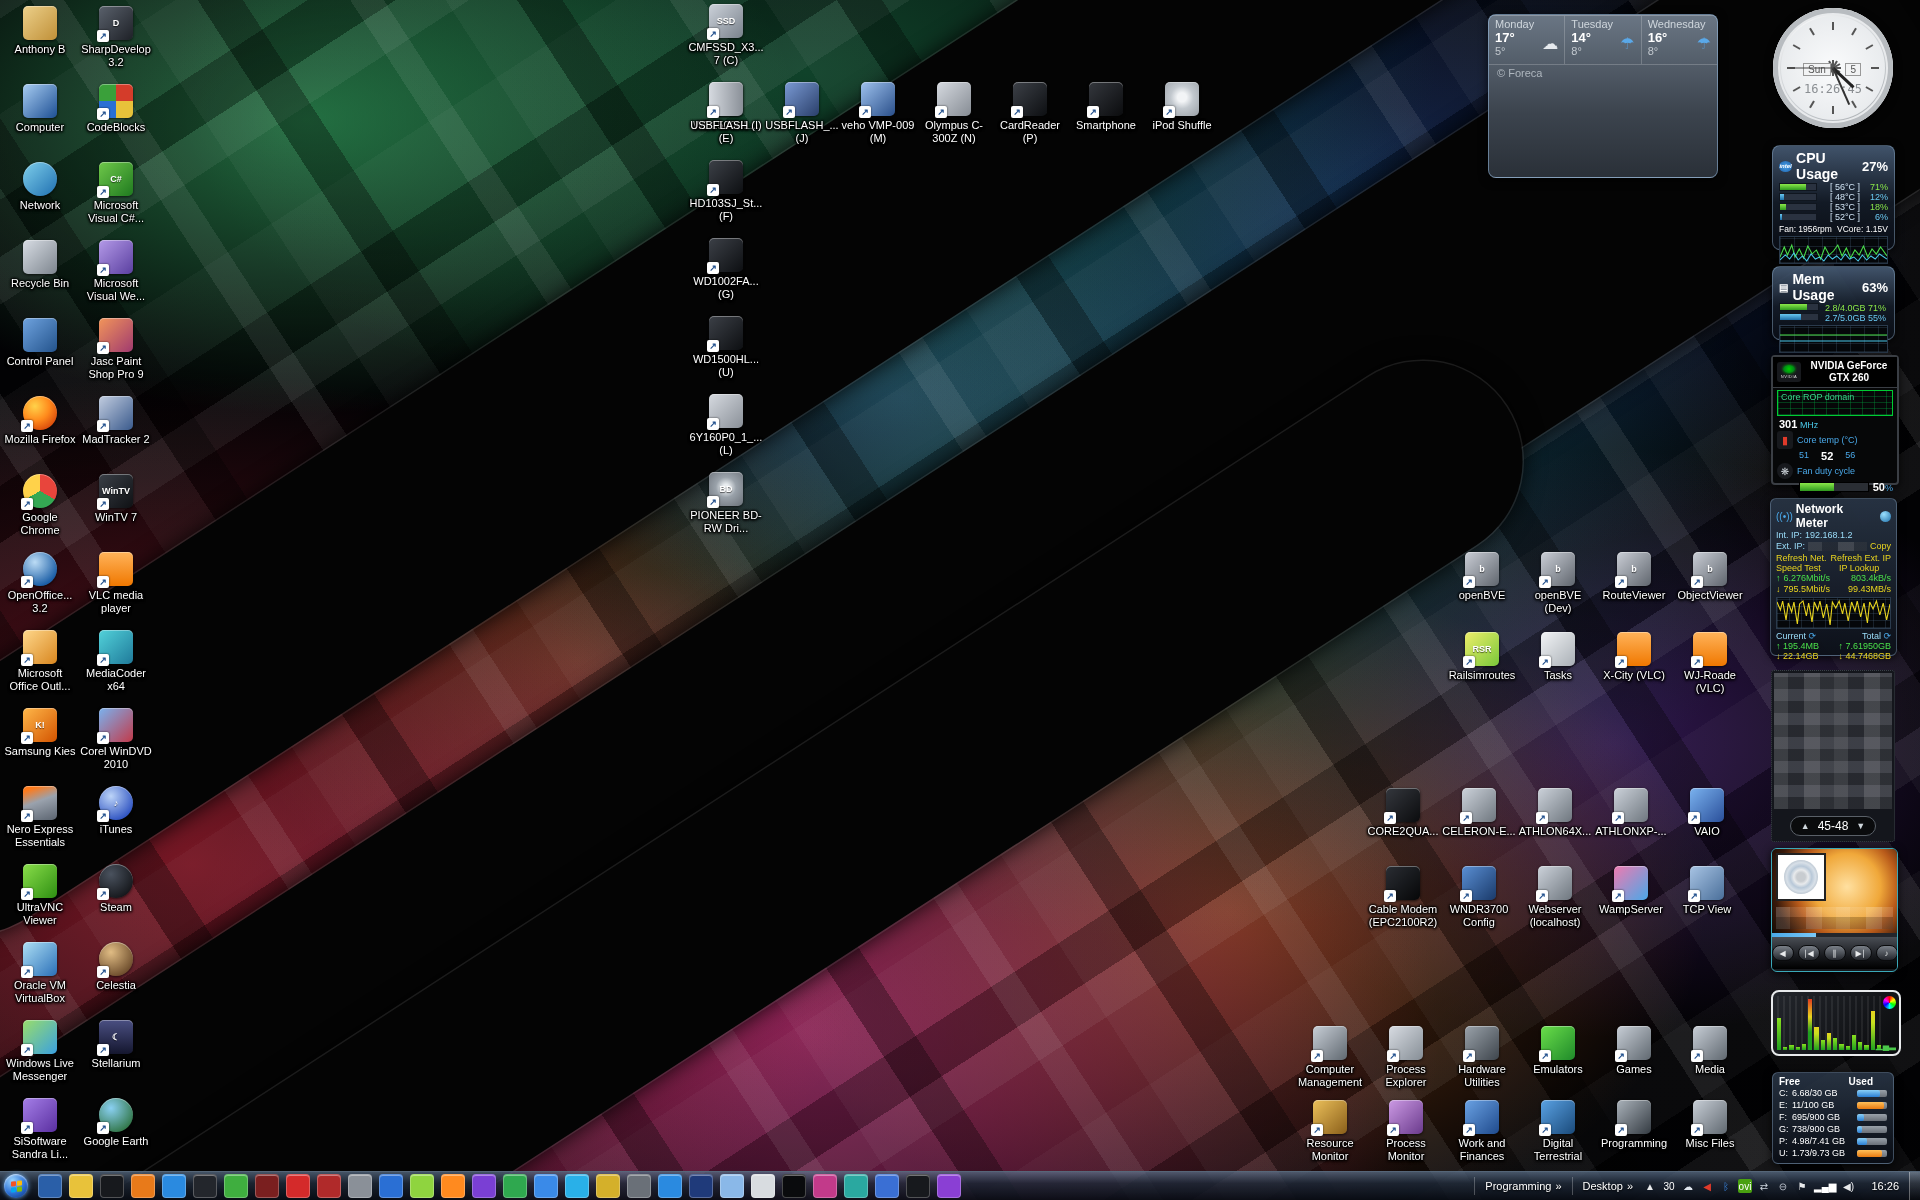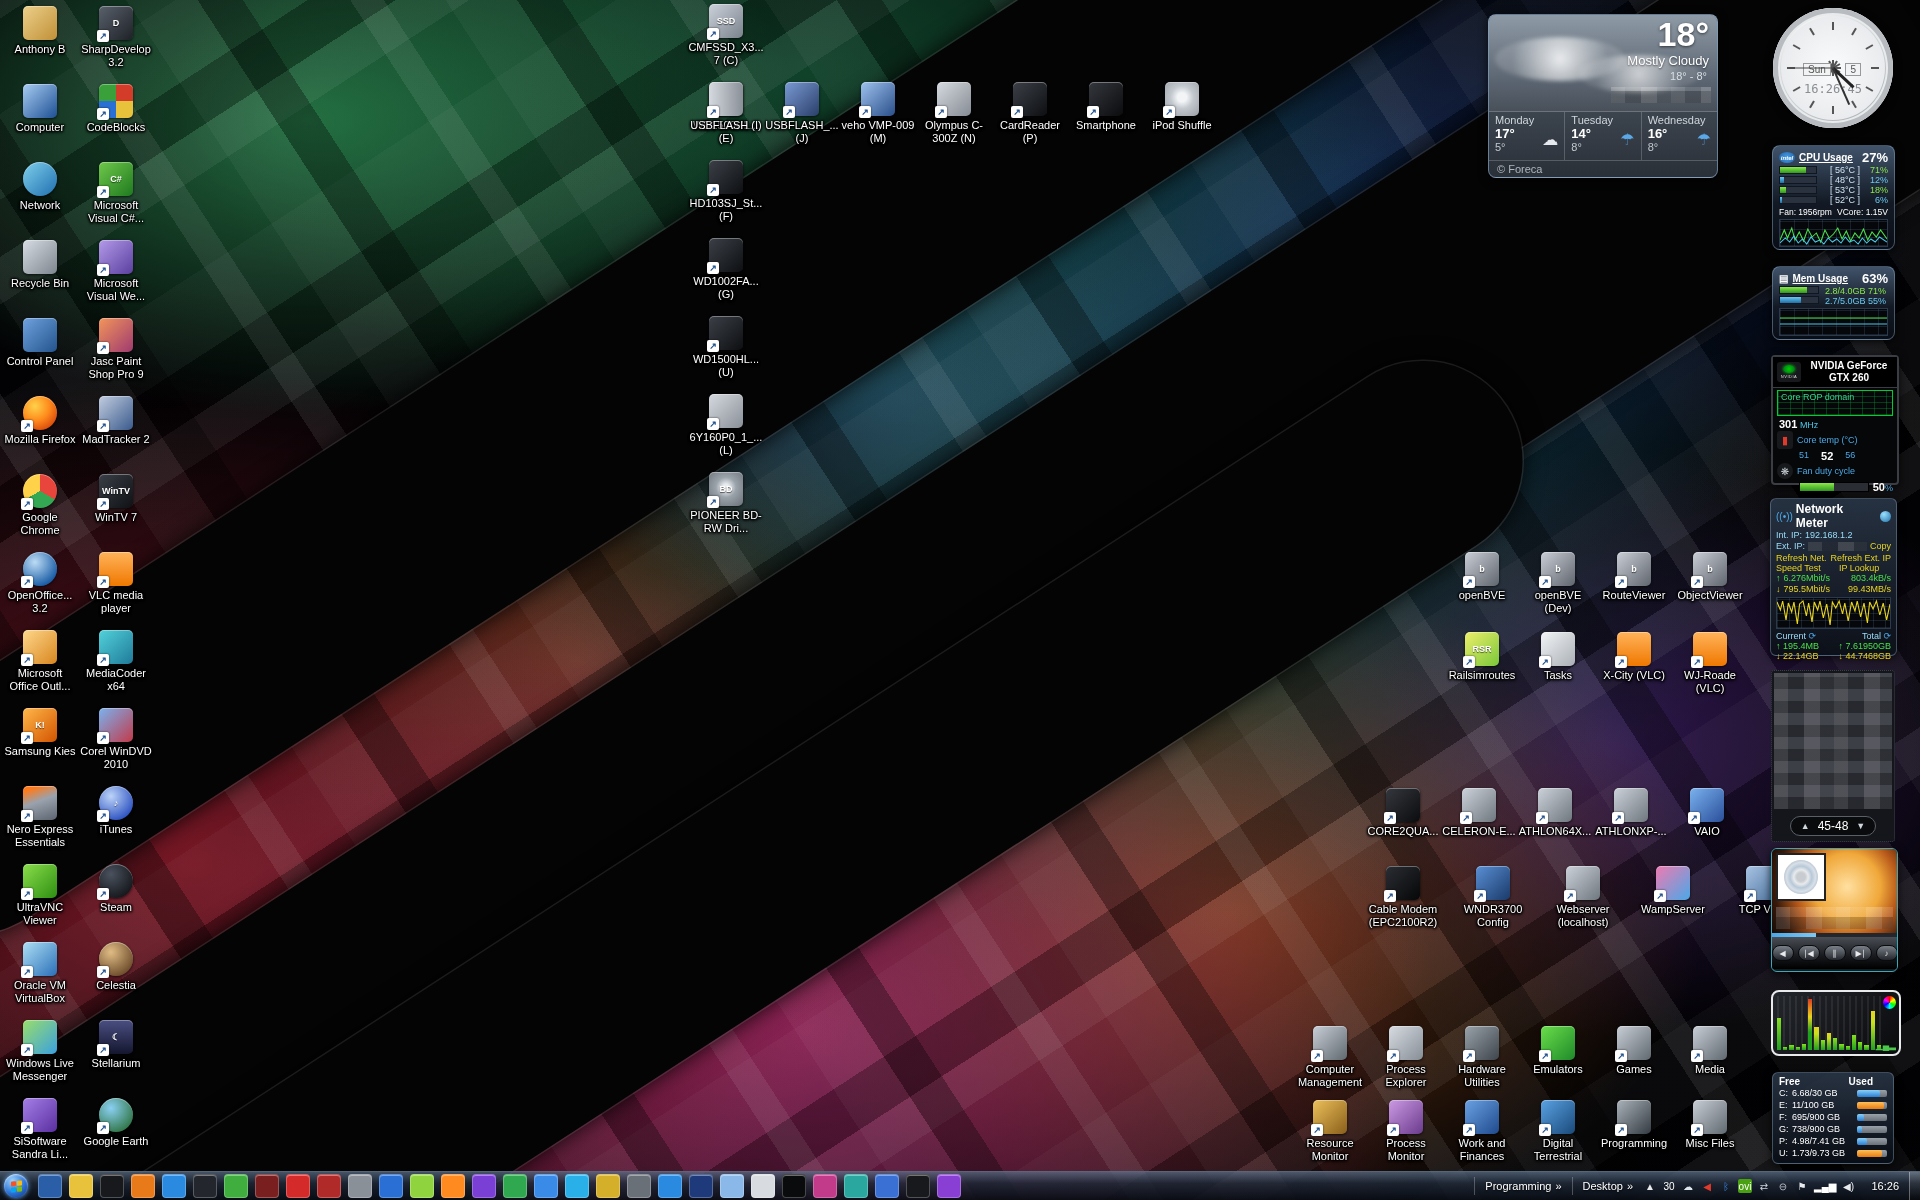--- a/index.html
+++ b/index.html
@@ -157,21 +157,21 @@
   .mh{position:absolute;left:-1px;bottom:0;width:2px;height:40px;background:#333;transform-origin:50% 100%;transform:rotate(156deg);}
   .sh{position:absolute;left:-0.5px;bottom:0;width:1px;height:44px;background:#444;transform-origin:50% 100%;transform:rotate(270deg);}
   
   .panel{background:linear-gradient(180deg,rgba(70,90,115,.92),rgba(20,28,40,.92) 55%,rgba(10,14,22,.94));
      border:1px solid rgba(140,170,200,.45);border-radius:8px;box-shadow:0 2px 8px rgba(0,0,0,.8);
      color:#fff;}
   .cpu{left:1772px;top:145px;width:123px;height:105px;padding:4px 6px;font-size:9px;}
   .p-head{display:flex;align-items:center;gap:4px;font-weight:bold;}
   .intel-logo{width:16px;height:11px;border-radius:50%;background:radial-gradient(circle,#4aa0e8,#1a5fa8);
      color:#fff;font-size:6px;display:flex;align-items:center;justify-content:center;font-style:italic;}
-  .p-title{font-size:10px;text-decoration:underline;}
+  .p-title{font-size:14px;}
   .p-total{margin-left:auto;font-size:13px;}
   .corerow{display:flex;align-items:center;gap:3px;height:10px;}
   .cbar{width:36px;height:6px;background:#2a3240;border:1px solid #10161f;position:relative;}
   .cbar i{display:block;height:100%;}
   .cbar .v-green,.cfill.v-green{background:linear-gradient(180deg,#8ae84a,#2f9a1f);}
   .cbar .v-blue,.cfill.v-blue{background:linear-gradient(180deg,#6ac8f0,#1f6fa8);}
   .ctemp{color:#cfe2f2;width:40px;text-align:right;white-space:nowrap;}
   .cpct{margin-left:auto;}
   .cpct.v-green{color:#8ae84a;}
   .cpct.v-blue{color:#6ac8f0;}
@@ -774,21 +774,21 @@
     </div>
 
     <div class="dcell">
       <div class="dicon v-monitor-blue">
         <span class="glyph"></span>
         <span class="sarrow"></span>
       </div>
       <div class="dlabel">VAIO</div>
     </div>
   </div>
-<div class="irow" style="left:1365px;top:866px;gap:14px;">
+<div class="irow" style="left:1365px;top:866px;">
 
     <div class="dcell">
       <div class="dicon v-modem">
         <span class="glyph"></span>
         <span class="sarrow"></span>
       </div>
       <div class="dlabel">Cable Modem (EPC2100R2)</div>
     </div>
 
     <div class="dcell">
@@ -918,26 +918,20 @@
     <div class="dcell">
       <div class="dicon v-miscfiles">
         <span class="glyph"></span>
         <span class="sarrow"></span>
       </div>
       <div class="dlabel">Misc Files</div>
     </div>
   </div>
 
 <div class="widget weather">
-  <div class="w-sky">
-    <div class="w-temp">18°</div>
-    <div class="w-cond">Mostly Cloudy</div>
-    <div class="w-range">18°  -  8°</div>
-    <div class="w-loc mosaic"></div>
-  </div>
   <div class="w-days">
 
       <div class="w-day">
         <div class="w-dname">Monday</div>
         <div class="w-drow">
           <div class="w-temps">
             <b>17°</b>
             <span>5°</span>
           </div>
           <div class="w-dicon v-cloud">☁</div>

